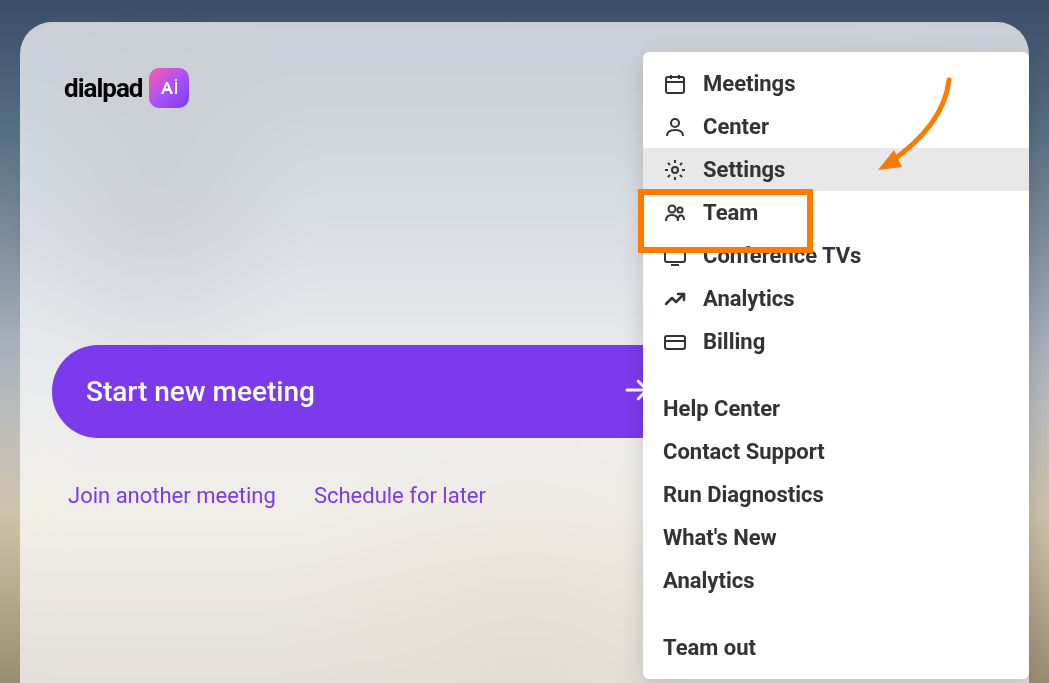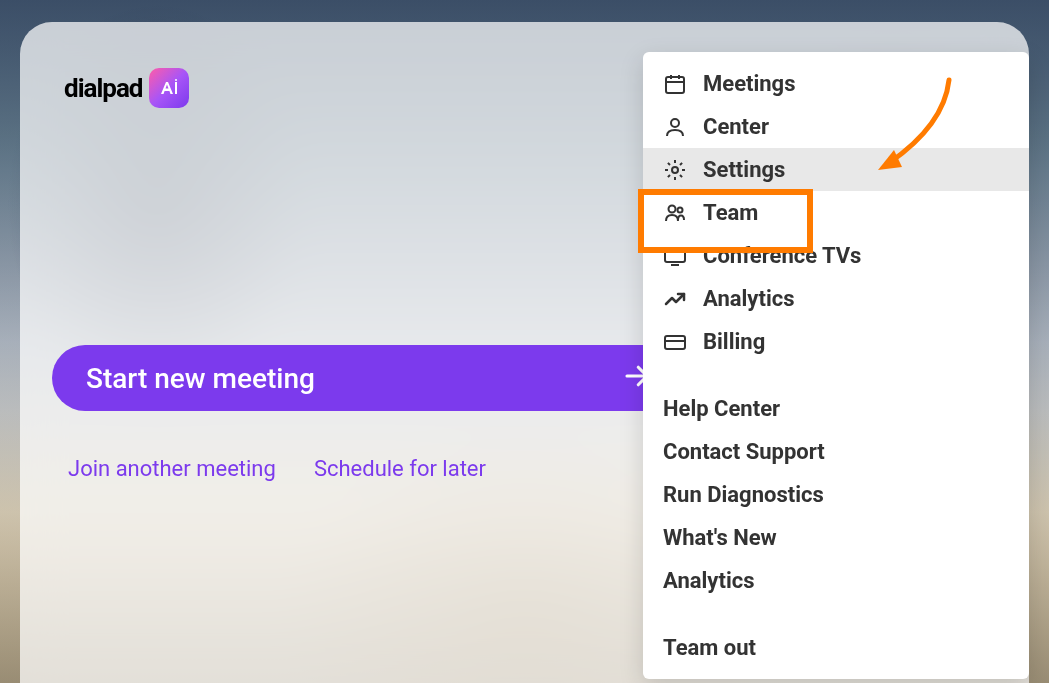--- a/index.html
+++ b/index.html
@@ -116,21 +116,21 @@
       background: #333;
       border-radius: 2px;
     }
     
     .content {
       padding: 230px 32px 0 32px;
     }
     
     .start-button {
       width: 638px;
-      height: 66px;
+      height: 93px;
       background: #7c3aed;
       border-radius: 46px;
       display: flex;
       align-items: center;
       justify-content: space-between;
       padding: 0 38px 0 34px;
       cursor: pointer;
       color: white;
     }
     

